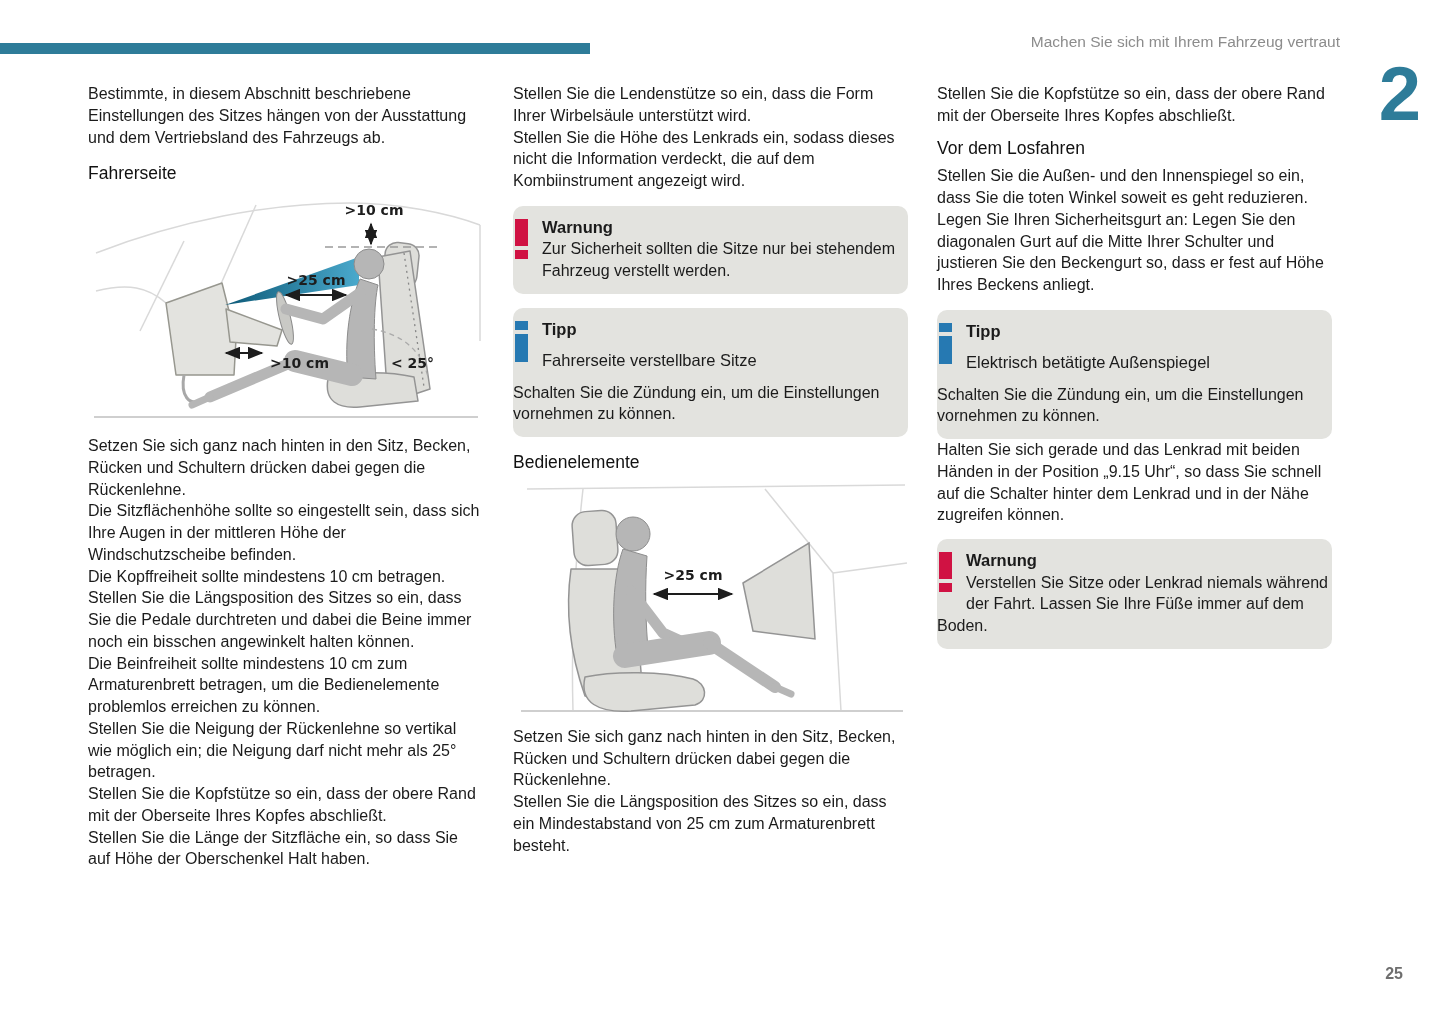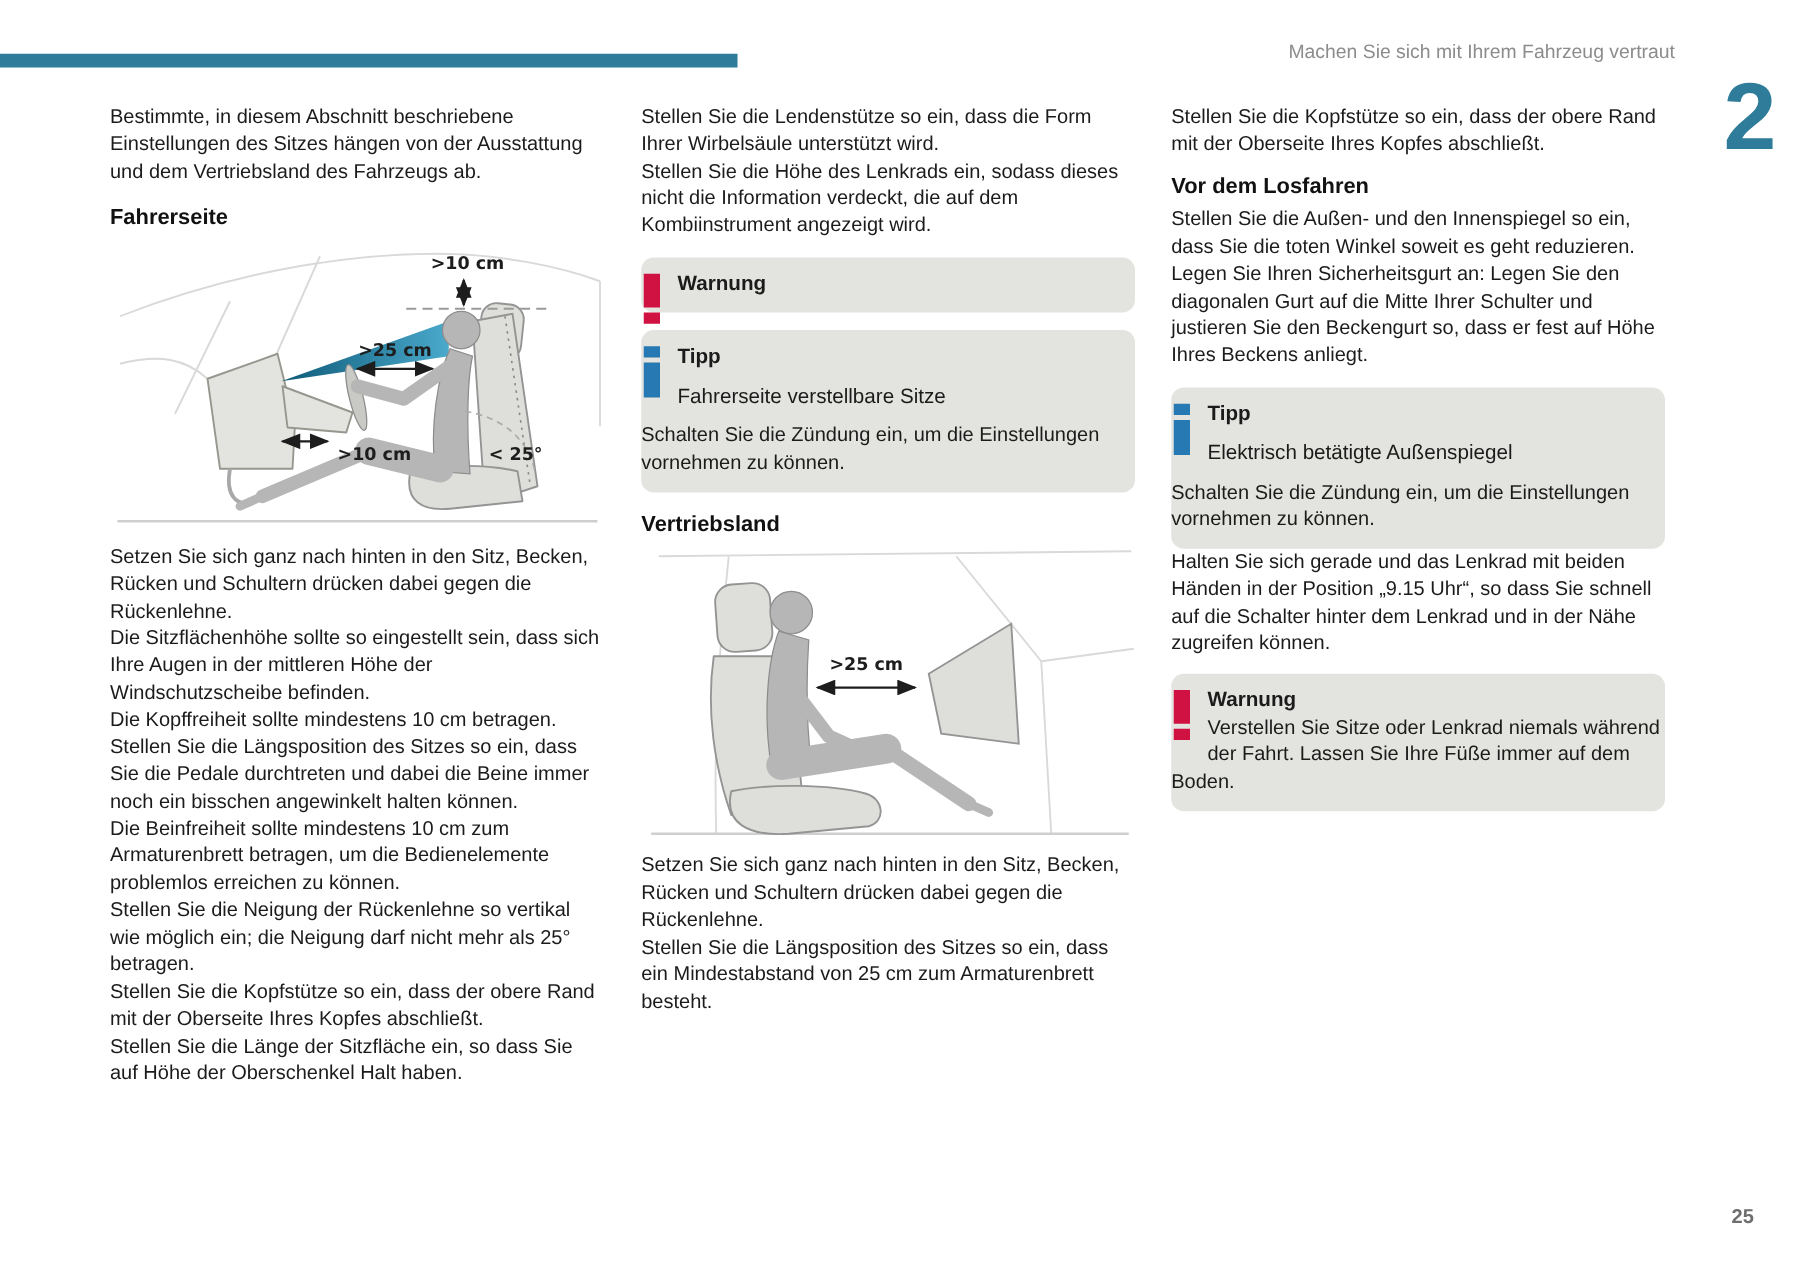--- a/index.html
+++ b/index.html
@@ -12,21 +12,21 @@
     font-family:"Liberation Sans","DejaVu Sans",sans-serif; color:var(--text);
     font-size:16px; line-height:1.36;
   }
   .topbar{position:absolute;left:0;top:43px;width:590px;height:11px;background:var(--teal);}
   .runhead{position:absolute;top:31px;right:105px;font-size:15.5px;color:var(--header_gray);}
   .chapter-num{position:absolute;top:64px;right:24px;font-size:76px;line-height:.8;font-weight:bold;color:var(--teal);}
   .pagenum{position:absolute;top:963px;right:42px;font-size:16px;font-weight:bold;color:#6e6e6e;text-align:center;}
   .col{position:absolute;top:83px;width:395px;}
   .col-left{left:88px;} .col-mid{left:513px;} .col-right{left:937px;}
   p{margin:0;}
-  h2{font-size:17.5px;font-weight:bold;color:#111;margin:14px 0 5px;}
+  h2{font-size:17.5px;font-weight:normal;color:#111;margin:14px 0 5px;}
   .col-right h2.first{margin-top:10px;}
   figure{margin:4px 0 0;}
   .body-block{margin-top:12px;}
   .note-box{background:var(--box_gray);border-radius:10px;padding:10px 0 12px;margin:14px 0 0;}
   .note-box .box-title{font-weight:bold;font-size:16.5px;}
   .note-box .tip-subtitle{font-weight:normal;font-size:16.5px;margin-top:9px;}
   .note-box .note-text{margin:0;}
   .note-box .tip-text{margin-top:10px;}
   .float-icon{float:left;width:13px;margin:3px 14px 2px 2px;}
   .float-icon .bar-warn{width:13px;height:27px;background:var(--warning_red);}
@@ -118,33 +118,34 @@
       <p>Stellen Sie die Lendenstütze so ein, dass die Form Ihrer Wirbelsäule unterstützt wird.</p>
       <p>Stellen Sie die Höhe des Lenkrads ein, sodass dieses nicht die Information verdeckt, die auf dem Kombiinstrument angezeigt wird.</p>
     </div>
 
     <div class="note-box">
       <div class="float-icon">
         <div class="bar-warn"></div>
           <div class="dot-warn"></div>
       </div>
       <div class="box-title">Warnung</div>
+      <p class="note-text">Zur Sicherheit sollten die Sitze nur bei stehendem Fahrzeug verstellt werden.</p>
     </div>
 
     <div class="note-box">
       <div class="float-icon">
         <div class="dot-tip"></div>
           <div class="bar-tip"></div>
       </div>
       <div class="box-title">Tipp</div>
       <div class="tip-subtitle">Fahrerseite verstellbare Sitze</div>
       <p class="note-text tip-text">Schalten Sie die Zündung ein, um die Einstellungen vornehmen zu können.</p>
     </div>
 
-    <h2>Vertriebsland</h2>
+    <h2>Bedienelemente</h2>
 
     <figure style="margin-top:6px;">
       <svg width="395" height="235" viewBox="0 0 395 235">
         <g stroke="#d9d9d9" stroke-width="1.5" fill="none">
           <path d="M 14 8 L 392 4"></path>
           <path d="M 70 8 C 62 80, 58 160, 60 230"></path>
           <path d="M 252 8 L 320 92 L 328 230"></path>
           <path d="M 320 92 L 394 82"></path>
         </g>
         <line x1="8" y1="230" x2="390" y2="230" stroke="#cfcfcf" stroke-width="2"></line>

